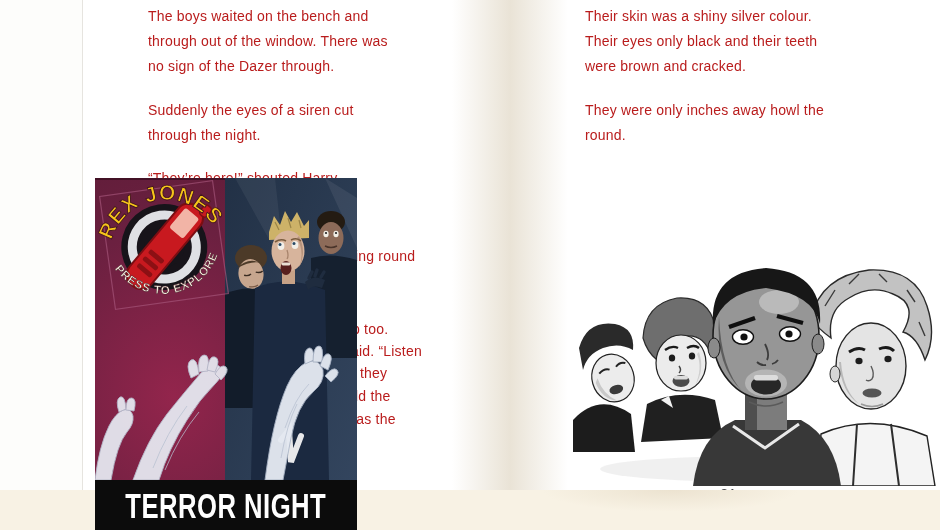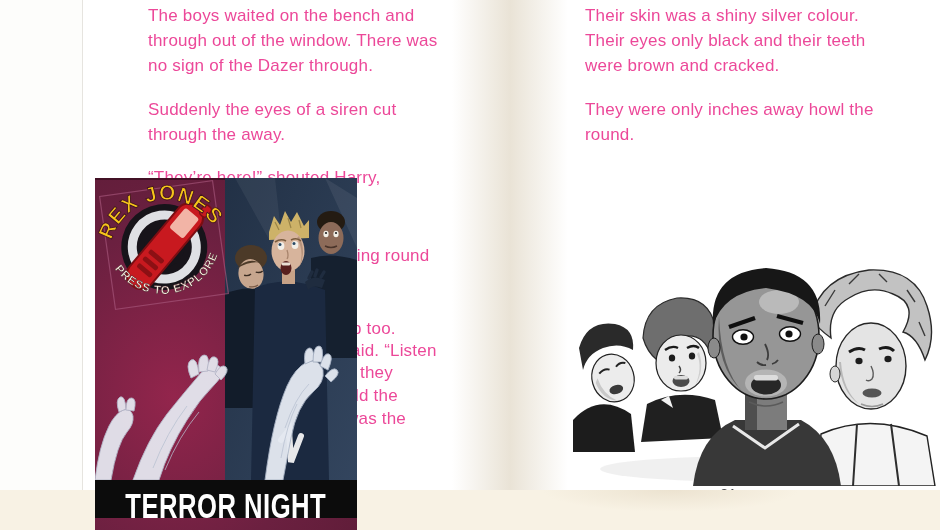--- a/index.html
+++ b/index.html
@@ -9,62 +9,62 @@
     font-family:"Liberation Sans", sans-serif;
   }
   .page-margin{position:absolute;left:0;top:0;width:82px;height:490px;background:#fdfdfb;z-index:0;}
   .page-edge-line{position:absolute;left:82px;top:0;width:1px;height:490px;background:#e6e4df;z-index:1;}
   .gutter-shadow{
     position:absolute;left:452px;top:0;width:116px;height:490px;z-index:1;pointer-events:none;
     background:linear-gradient(90deg, rgba(228,219,201,0) 0%, rgba(222,212,192,0.65) 50%, rgba(228,219,201,0) 100%);
   }
   .bline{
     position:absolute;z-index:2;white-space:pre;
-    font-size:17px;line-height:22px;color:#ec4899;letter-spacing:0.2px;
+    font-size:14px;line-height:22px;color:#b91c1c;letter-spacing:0.2px;
   }
   .page-number{position:absolute;z-index:2;font-size:15px;color:#4b4b4d;}
   .bottom-bar{position:absolute;left:0;top:490px;width:940px;height:40px;background:#f8f2e4;z-index:3;}
   .bottom-bar-smudge{
     position:absolute;left:540px;top:490px;width:260px;height:22px;z-index:3;pointer-events:none;
     background:radial-gradient(ellipse at 50% 0%, rgba(226,214,192,0.55) 0%, rgba(226,214,192,0) 70%);
   }
   .right-illustration{position:absolute;left:573px;top:186px;z-index:2;}
 
   
   .cover-overlay{
     position:absolute;left:95px;top:178px;width:262px;height:352px;z-index:5;
     background:radial-gradient(ellipse at 30% 62%, #93254c 0%, #6b2040 55%, #5a1b35 100%);
     box-shadow:inset 0 2px 0 rgba(40,8,20,0.55);
     cursor:pointer;
   }
   .cover-illustration-panel{position:absolute;left:130px;top:0;width:132px;height:302px;}
   .ghost-hands{position:absolute;left:0;top:0;width:135px;height:302px;pointer-events:none;}
   .badge{position:absolute;left:3px;top:1px;width:132px;height:132px;}
   .cover-title-band{
-    position:absolute;left:0;top:302px;width:262px;height:38px;background:#0c0c0c;
+    position:absolute;left:0;top:302px;width:262px;height:50px;background:#0c0c0c;
     display:flex;align-items:flex-start;justify-content:center;
   }
   .cover-title{
     margin-top:7px;color:#ffffff;font-weight:bold;font-size:27px;letter-spacing:0.5px;
     transform:scaleY(1.28) scaleX(0.95);transform-origin:center top;
   }
 </style>
 </head>
 <body>
 
 <div class="page-margin"></div>
 <div class="page-edge-line"></div>
 <div class="gutter-shadow"></div>
 
 <div>
   <div class="bline" style="left:148px;top:5px">The boys waited on the bench and</div>
   <div class="bline" style="left:148px;top:30px">through out of the window. There was</div>
   <div class="bline" style="left:148px;top:55px">no sign of the Dazer through.</div>
   <div class="bline" style="left:148px;top:99px">Suddenly the eyes of a siren cut</div>
-  <div class="bline" style="left:148px;top:124px">through the away.</div>
+  <div class="bline" style="left:148px;top:124px">through the night.</div>
   <div class="bline" style="left:148px;top:167px">“They’re here!” shouted Harry,</div>
 
   <div class="bline" style="left:347px;top:245px">oing round</div>
   <div class="bline" style="left:352px;top:318px">p too.</div>
   <div class="bline" style="left:351px;top:340px">aid. “Listen</div>
   <div class="bline" style="left:360px;top:362px">they</div>
   <div class="bline" style="left:355px;top:385px">ld the</div>
   <div class="bline" style="left:346px;top:408px">was the</div>
 </div>
 

